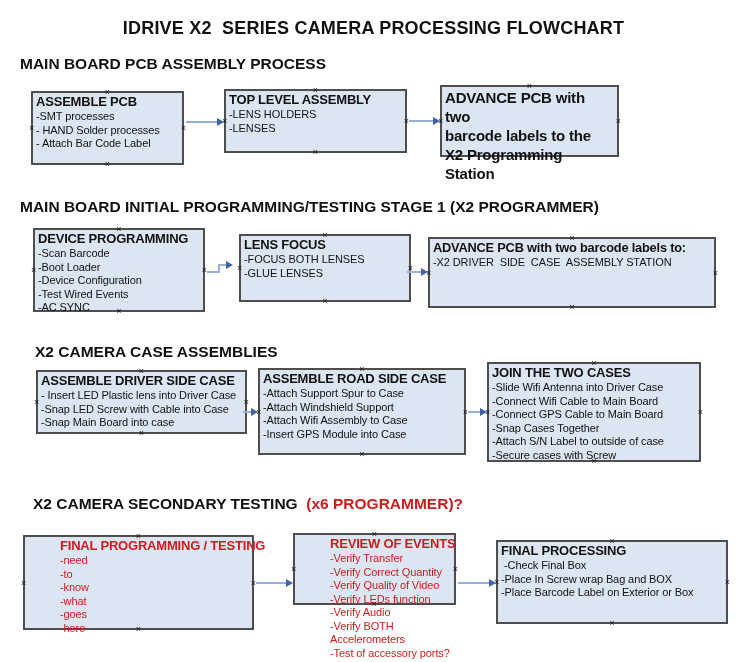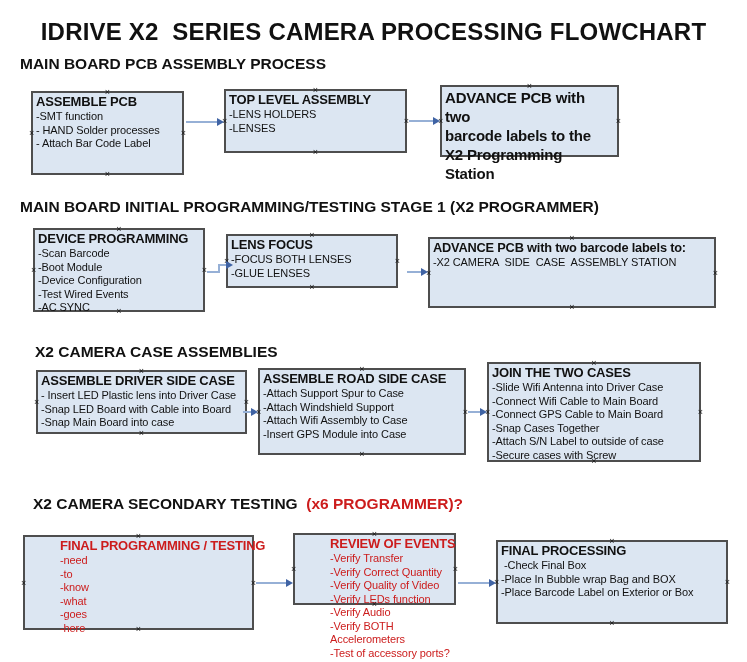--- a/index.html
+++ b/index.html
@@ -3,21 +3,21 @@
 <meta charset="utf-8">
 <style>
   html,body{margin:0;padding:0;background:#ffffff;}
   #canvas{
     position:relative;width:747px;height:662px;background:#ffffff;
     font-family:"Liberation Sans", sans-serif;color:#111;
     overflow:hidden;
   }
   .page-title{
     position:absolute;left:0;right:0;top:18px;text-align:center;
-    font-size:24px;font-weight:bold;letter-spacing:.2px;white-space:pre;
+    font-size:18px;font-weight:bold;letter-spacing:.2px;white-space:pre;
   }
   .sec-head{
     position:absolute;font-size:15.5px;font-weight:bold;white-space:pre;
   }
   .sec-head .red-part{color:#cc1c1c;white-space:pre;}
   .fc-box{
     position:absolute;background:#dce6f2;border:2px solid #4e4e4e;
     box-sizing:border-box;padding:1px 3px 0 3px;overflow:visible;
   }
   .bt{
@@ -50,23 +50,23 @@
 
 <div id="canvas">
 
   <div class="page-title">IDRIVE X2  SERIES CAMERA PROCESSING FLOWCHART</div>
 
   <div class="sec-head" style="left:20px;top:55px;">MAIN BOARD PCB ASSEMBLY PROCESS</div>
   <div class="sec-head" style="left:20px;top:198px;">MAIN BOARD INITIAL PROGRAMMING/TESTING STAGE 1 (X2 PROGRAMMER)</div>
   <div class="sec-head" style="left:27px;top:343px;margin-left:8px;">X2 CAMERA CASE ASSEMBLIES</div>
   <div class="sec-head" style="left:33px;top:495px;"><span>X2 CAMERA SECONDARY TESTING </span><span class="red-part"> (x6 PROGRAMMER)?</span></div>
 
-  <div class="fc-box" style="left:31px;top:91px;width:153px;height:84px;">
+  <div class="fc-box" style="left:31px;top:91px;width:153px;height:74px;">
     <div class="bt">ASSEMBLE PCB</div>
-    <div class="bi">-SMT function</div>
+    <div class="bi">-SMT processes</div>
     <div class="bi">- HAND Solder processes</div>
     <div class="bi">- Attach Bar Code Label</div>
   <span class="handle handle-top">×</span>
       <span class="handle handle-bottom">×</span>
       <span class="handle handle-left">×</span>
       <span class="handle handle-right">×</span>
     </div>
 
   <div class="fc-box" style="left:224px;top:89px;width:183px;height:64px;">
     <div class="bt">TOP LEVEL ASSEMBLY</div>
@@ -84,53 +84,53 @@
  X2 Programming Station</div>
   <span class="handle handle-top">×</span>
       <span class="handle handle-bottom">×</span>
       <span class="handle handle-left">×</span>
       <span class="handle handle-right">×</span>
     </div>
 
   <div class="fc-box" style="left:33px;top:228px;width:172px;height:84px;">
     <div class="bt">DEVICE PROGRAMMING</div>
     <div class="bi">-Scan Barcode</div>
-    <div class="bi">-Boot Module</div>
+    <div class="bi">-Boot Loader</div>
     <div class="bi">-Device Configuration</div>
     <div class="bi">-Test Wired Events</div>
     <div class="bi">-AC SYNC</div>
   <span class="handle handle-top">×</span>
       <span class="handle handle-bottom">×</span>
       <span class="handle handle-left">×</span>
       <span class="handle handle-right">×</span>
     </div>
 
-  <div class="fc-box" style="left:226px;top:234px;width:172px;height:54px;">
+  <div class="fc-box" style="left:239px;top:234px;width:172px;height:68px;">
     <div class="bt">LENS FOCUS</div>
     <div class="bi">-FOCUS BOTH LENSES</div>
     <div class="bi">-GLUE LENSES</div>
   <span class="handle handle-top">×</span>
       <span class="handle handle-bottom">×</span>
       <span class="handle handle-left">×</span>
       <span class="handle handle-right">×</span>
     </div>
 
   <div class="fc-box" style="left:428px;top:237px;width:288px;height:71px;">
     <div class="bt" style="font-size:12.8px;">ADVANCE PCB with two barcode labels to:</div>
-    <div class="bi">-X2 CAMERA  SIDE  CASE  ASSEMBLY STATION</div>
+    <div class="bi">-X2 DRIVER  SIDE  CASE  ASSEMBLY STATION</div>
   <span class="handle handle-top">×</span>
       <span class="handle handle-bottom">×</span>
       <span class="handle handle-left">×</span>
       <span class="handle handle-right">×</span>
     </div>
 
   <div class="fc-box" style="left:36px;top:370px;width:211px;height:64px;">
     <div class="bt">ASSEMBLE DRIVER SIDE CASE</div>
     <div class="bi">- Insert LED Plastic lens into Driver Case</div>
-    <div class="bi">-Snap LED Board with Cable into Board</div>
+    <div class="bi">-Snap LED Screw with Cable into Case</div>
     <div class="bi">-Snap Main Board into case</div>
   <span class="handle handle-top">×</span>
       <span class="handle handle-bottom">×</span>
       <span class="handle handle-left">×</span>
       <span class="handle handle-right">×</span>
     </div>
 
   <div class="fc-box" style="left:258px;top:368px;width:208px;height:87px;">
     <div class="bt">ASSEMBLE ROAD SIDE CASE</div>
     <div class="bi">-Attach Support Spur to Case</div>
@@ -182,21 +182,21 @@
     <div class="bi">-Test of accessory ports?</div>
   <span class="handle handle-top">×</span>
       <span class="handle handle-bottom">×</span>
       <span class="handle handle-left">×</span>
       <span class="handle handle-right">×</span>
     </div>
 
   <div class="fc-box" style="left:496px;top:540px;width:232px;height:84px;">
     <div class="bt">FINAL PROCESSING</div>
     <div class="bi"> -Check Final Box</div>
-    <div class="bi">-Place In Bubble wrap Bag and BOX</div>
+    <div class="bi">-Place In Screw wrap Bag and BOX</div>
     <div class="bi">-Place Barcode Label on Exterior or Box</div>
   <span class="handle handle-top">×</span>
       <span class="handle handle-bottom">×</span>
       <span class="handle handle-left">×</span>
       <span class="handle handle-right">×</span>
     </div>
 
   <div>
     <div class="aline" style="left:186px;top:121px;width:32px;"></div>
     <div class="ahead" style="left:217px;top:118px;"></div>

